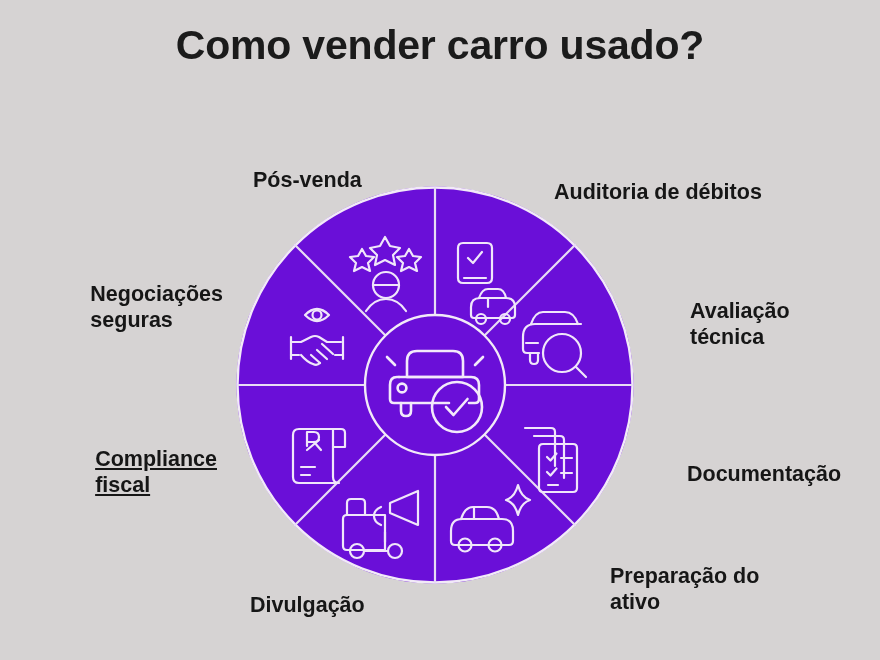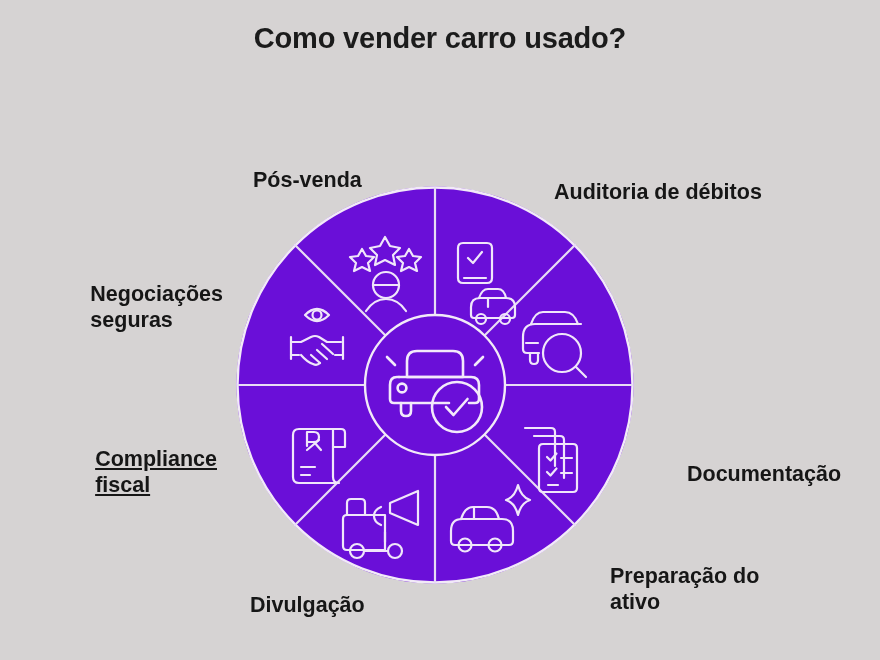--- a/index.html
+++ b/index.html
@@ -19,21 +19,21 @@
     inset: 0;
     width: 880px;
     height: 660px;
   }
   .title {
     position: absolute;
     top: 22px;
     left: 0;
     width: 880px;
     text-align: center;
-    font-size: 29px;
+    font-size: 41px;
     font-weight: bold;
     color: #1b1b1b;
     letter-spacing: -0.2px;
   }
   .wheel-wrap {
     position: absolute;
     left: 235px;
     top: 185px;
     width: 400px;
     height: 400px;
@@ -199,20 +199,22 @@
         <path d="M138 100 h26"></path>
         <path d="M131 126 q8 -12 20 -12 q12 0 20 12"></path>
       </g>
     </svg>
   </div>
 
   <div class="label l-right" id="lbl-pos-venda">Pós-venda</div>
 
   <div class="label l-right" id="lbl-auditoria">Auditoria de débitos</div>
 
+  <div class="label l-right" id="lbl-avaliacao">Avaliação
+técnica</div>
 
   <div class="label l-right" id="lbl-documentacao">Documentação</div>
 
   <div class="label l-right" id="lbl-preparacao">Preparação do
 ativo</div>
 
   <div class="label l-right" id="lbl-divulgacao">Divulgação</div>
 
   <div class="label l-left" id="lbl-compliance">Compliance
 fiscal</div>

